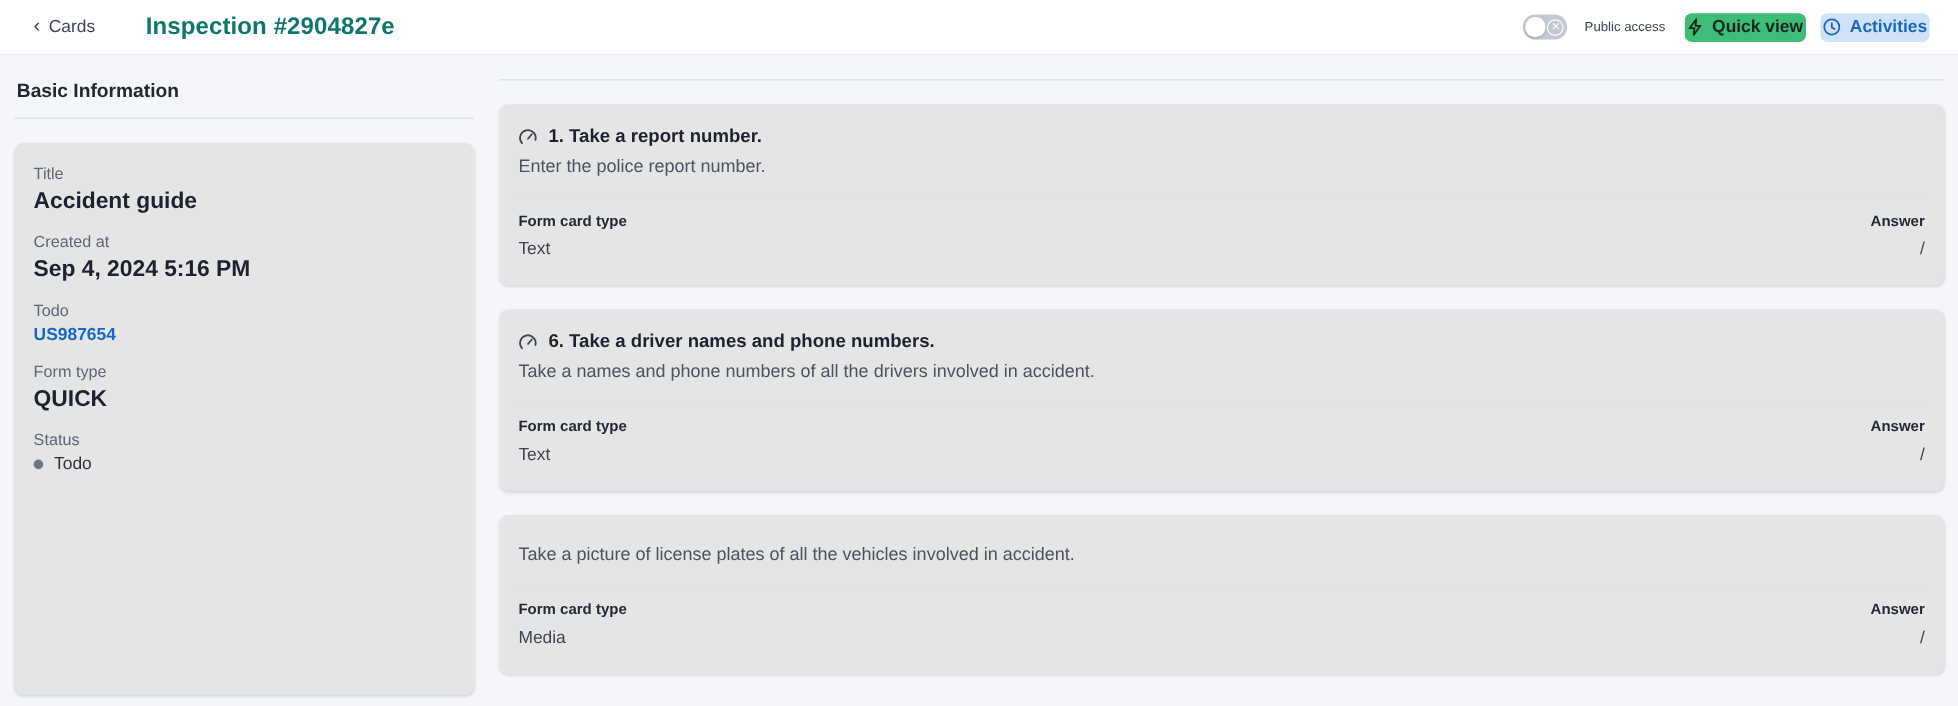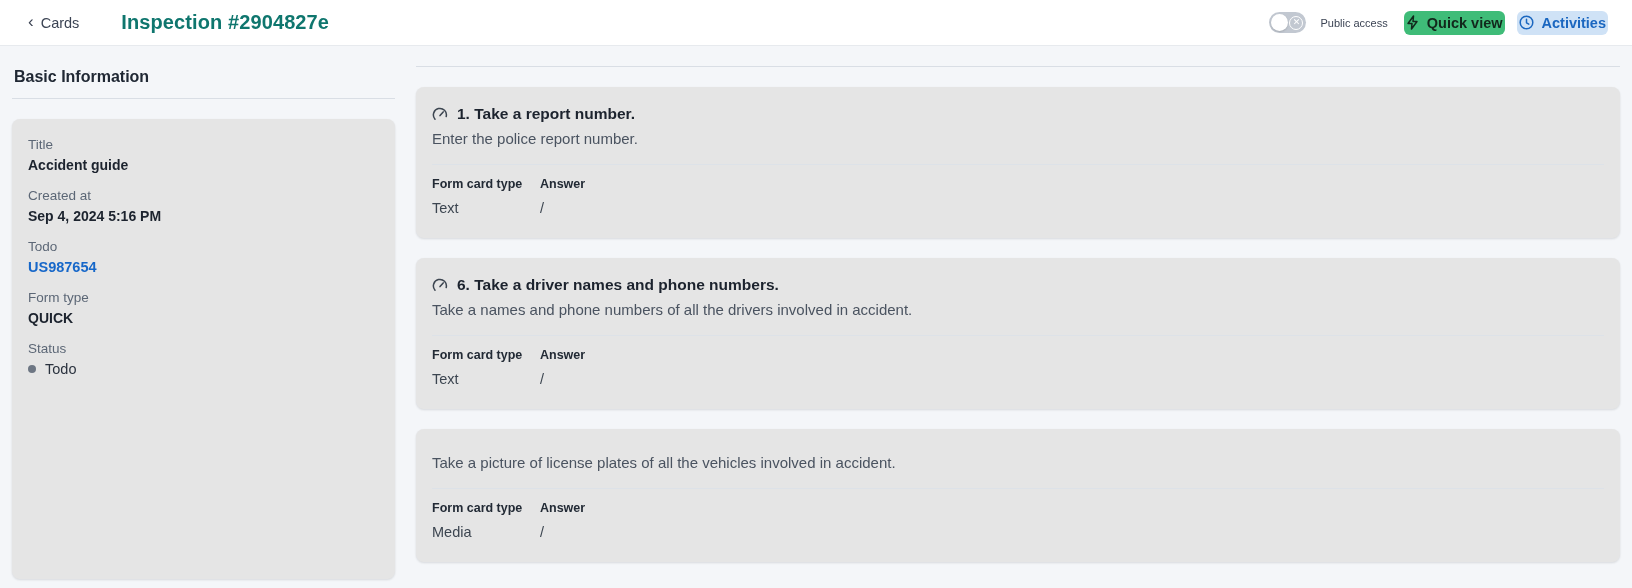--- a/index.html
+++ b/index.html
@@ -50,34 +50,34 @@
   .section-heading { font-size: 16px; font-weight: 700; color: #202834; padding: 2px 2px 12px 2px; }
   .section-rule { border: none; border-top: 1px solid #d9dee5; margin-bottom: 20px; }
   
   .panel {
     background: #e5e5e5; border-radius: 8px;
     box-shadow: 0 1px 2px rgba(22,29,40,.07), 0 1px 3px rgba(22,29,40,.06);
   }
   .info-panel { padding: 18px 16px; min-height: 460px; }
   .field { margin-bottom: 15px; }
   .field-label { font-size: 13.5px; color: #5c6776; margin-bottom: 5px; }
-  .field-value { font-size: 14px; font-weight: 700; color: #1c232e; }
+  .field-value { font-size: 19px; font-weight: 700; color: #1c232e; }
   .field-link { font-size: 14.5px; font-weight: 700; color: var(--link-blue, #1667c9); cursor: pointer; }
   .status-row { display: flex; align-items: center; gap: 9px; }
   .status-dot { width: 8px; height: 8px; border-radius: 50%; background: #6d7683; flex: none; }
   .status-text { font-size: 14.5px; color: #2a323e; }
   .qcard { padding: 18px 16px 22px 16px; margin-bottom: 20px; }
   .qcard-titlerow { display: flex; align-items: center; gap: 9px; }
   .gauge-ic { flex: none; transform: translateY(1px); }
   .qcard-title { font-size: 15.5px; font-weight: 700; color: #1c232e; }
   .qcard-desc { font-size: 15px; color: #4a5360; margin-top: 7px; }
   .qcard-rule { border: none; border-top: 1px solid #dde2e8; margin: 17px 0 0 0; }
   .qtable { display: flex; margin-top: 12px; }
   .qcol-type { width: 108px; flex: none; }
-  .qcol-answer { flex: 1; }
+  .qcol-answer { flex: 1; text-align: right; }
   .qth { font-size: 12.5px; font-weight: 700; color: #222a35; }
   .qtd { font-size: 14.5px; color: #3c4550; margin-top: 9px; }
 </style>
 </head>
 <body>
 
 <div class="topbar">
   <div class="back-btn">
     <span class="chev">‹</span>
     <span>Cards</span>

